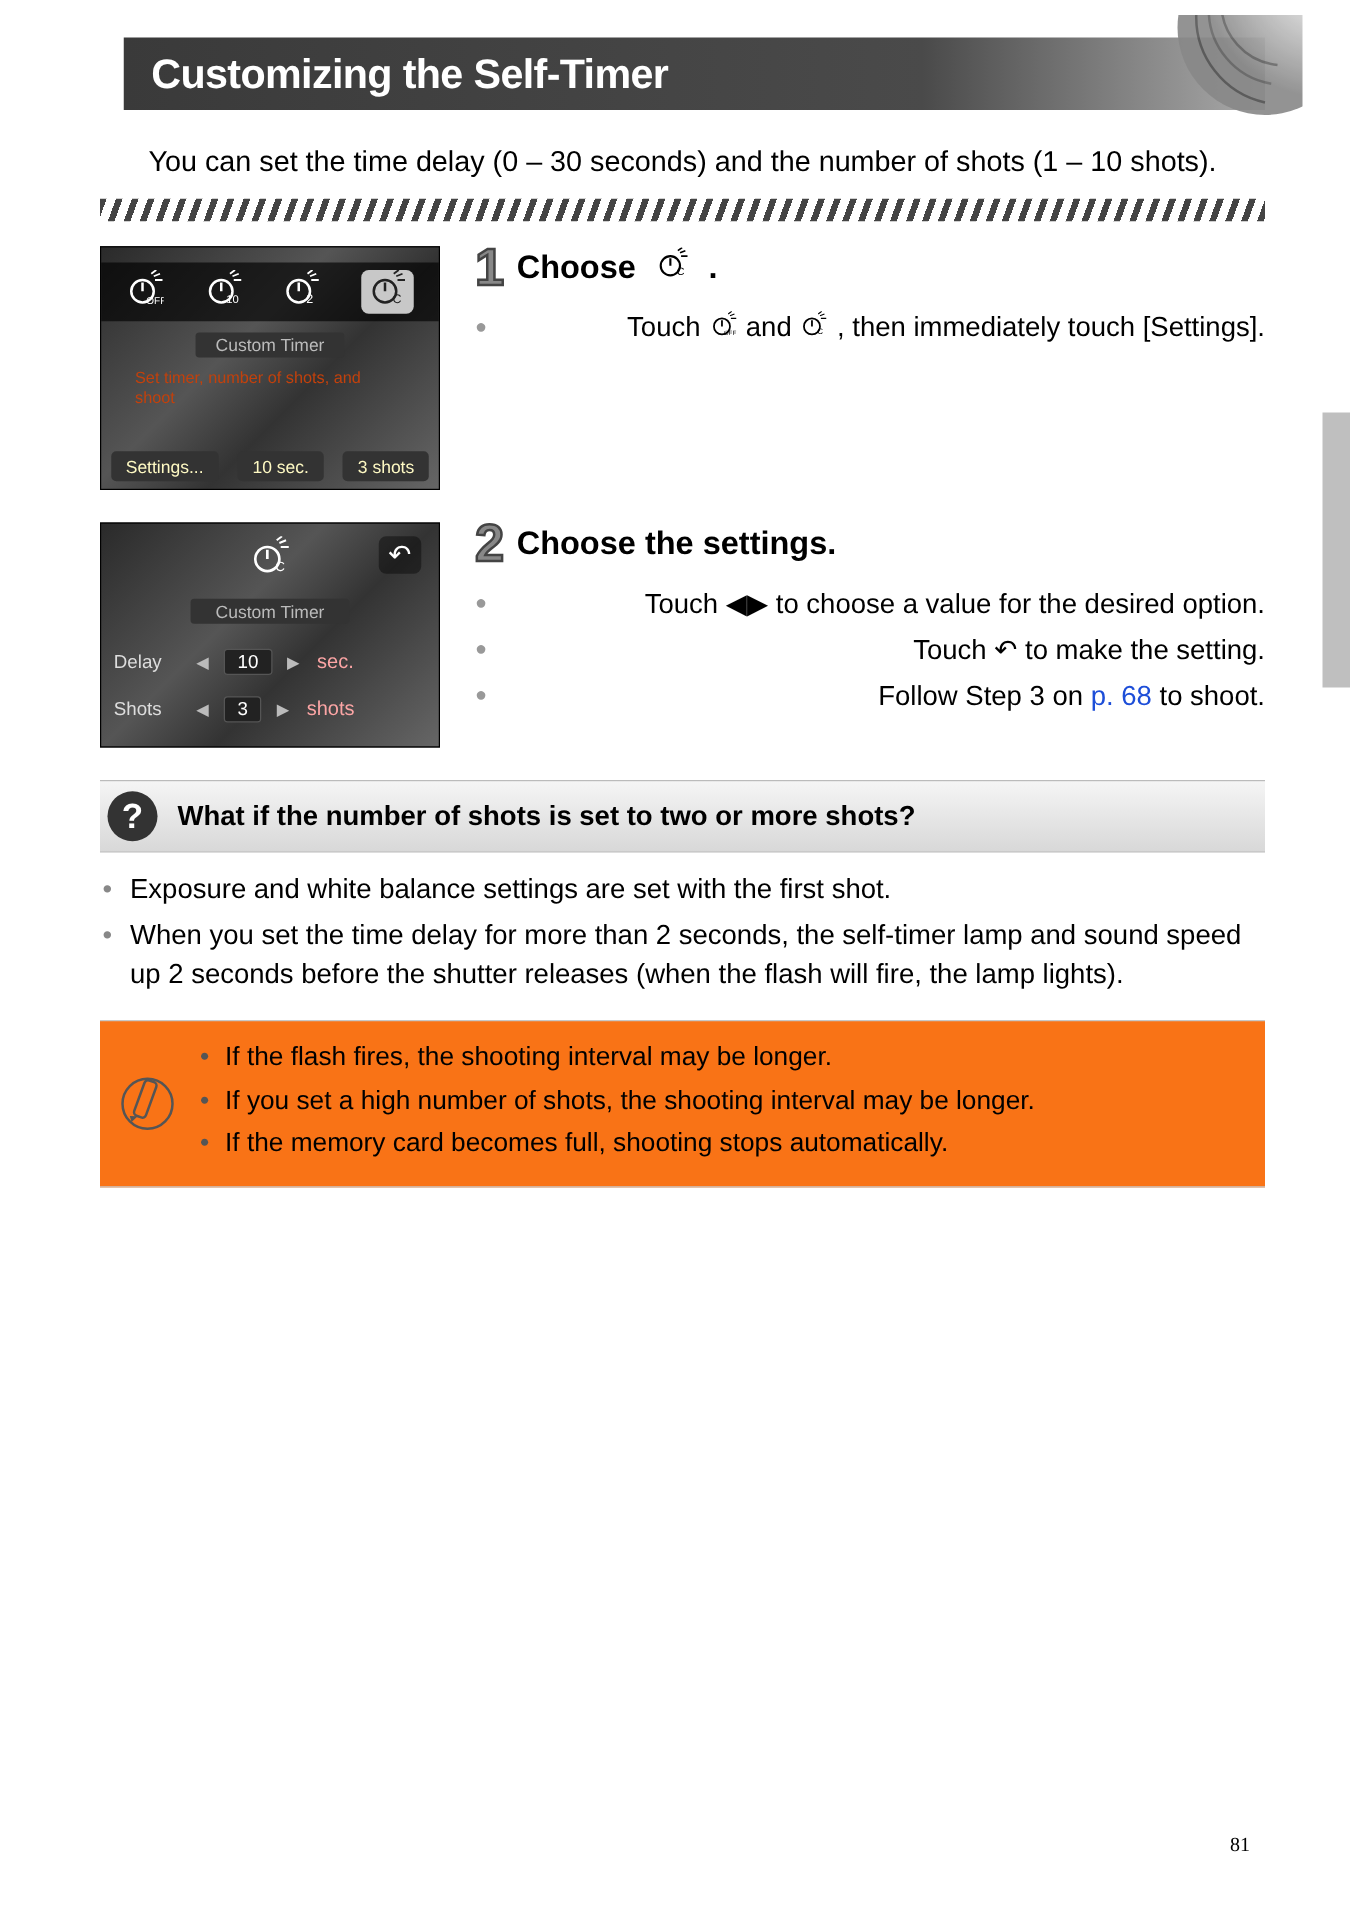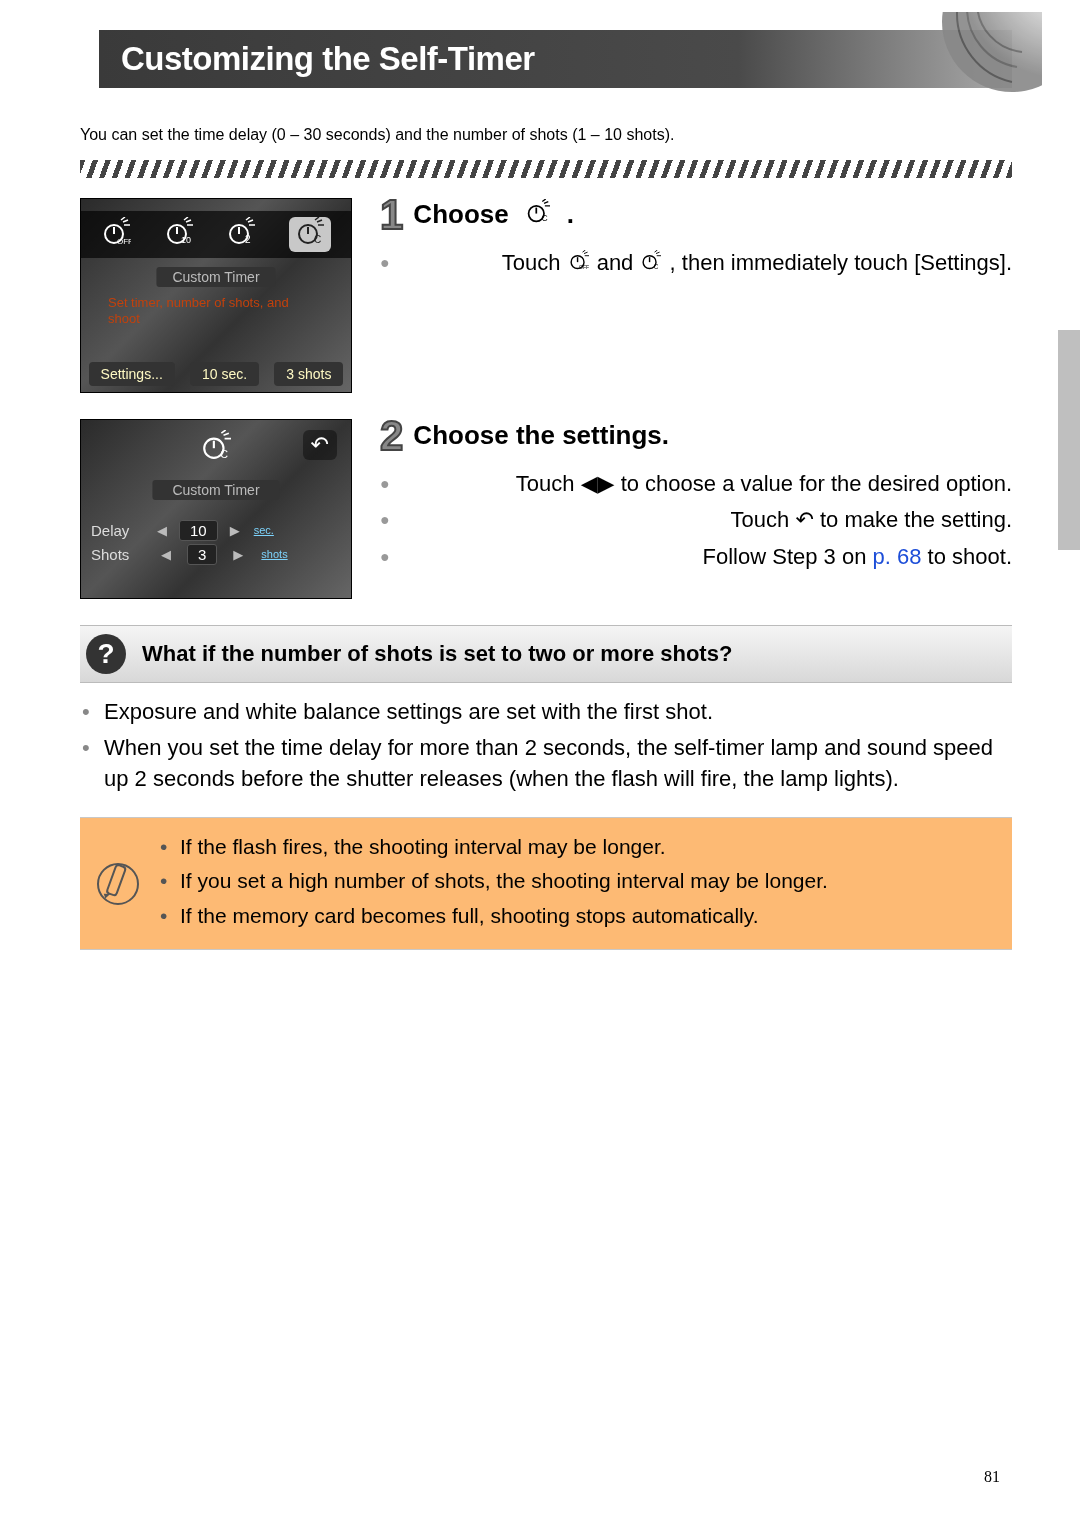--- a/index.html
+++ b/index.html
@@ -24,23 +24,24 @@
   }
   .corner-deco {
     position: absolute;
     right: -30px; top: -18px;
     width: 180px; height: 80px;
     pointer-events: none;
     opacity: 0.9;
   }
   .corner-deco svg { width: 100%; height: 100%; }
   .intro {
-    font-size: 16px;
+    font-size: 23px;
     line-height: 1.35;
-    margin: 36px 0 14px;
+    margin: 26px 0 14px;
+    text-align: center;
   }
   .hatch {
     height: 18px;
     background: repeating-linear-gradient(110deg, #444 0 5px, #fff 5px 12px);
     margin-bottom: 20px;
   }
   .step-row { display: flex; gap: 28px; margin-bottom: 26px; }
   .screenshot {
     width: 272px; flex: 0 0 272px;
     background: #111;
@@ -94,28 +95,28 @@
     position:absolute; top:60px; left:50%; transform:translateX(-50%);
     background:#333; color:#bbb; font-size:14px; padding:2px 20px;
     border-radius:3px;
   }
   .field-row {
     position:absolute; left:10px; right:10px;
     display:flex; align-items:center; gap:8px; color:#ddd;
     font-size:15px;
   }
   .field-row.r1 { top:100px; }
-  .field-row.r2 { top:124px;gap:12px; }
+  .field-row.r2 { top:138px; }
   .field-label { flex:0 0 54px; }
   .tri { color:#bbb; font-size:13px; padding:0 4px;}
   .val-box {
     background:#222; color:#fff; border:1px solid #555;
     padding:1px 10px; border-radius:3px; min-width:30px; text-align:center;
   }
-  .unit { color:#7dd3fc; font-size:11px; padding-left:2px;text-decoration:underline;}
+  .unit { color:#fca5a5; font-size:16px; padding-left:2px;}
   .step-body { flex:1; }
   .step-head { display:flex; align-items:flex-start; gap:10px; }
   .step-num {
     font-size:42px; font-weight:bold; color:#888;
     -webkit-text-stroke: 2px #444;
     line-height:1;
     position:relative; top:-4px;
   }
   .step-title {
     font-size:26px; font-weight:bold; line-height:1.25;
@@ -155,21 +156,21 @@
   .dot-list li {
     list-style:none; position:relative; padding-left:24px;
     font-size:22px; line-height:1.4; margin-bottom:6px;
   }
   .dot-list li::before {
     content:"•"; position:absolute; left:2px; top:0;
     color:#888; font-size:22px;
   }
   .note-box {
     margin-top:22px;
-    background:#fdba74;
+    background:#f97316;
     border-top:1px solid #c8c8c8; border-bottom:1px solid #c8c8c8;
     padding:14px 18px 14px 80px;
     position:relative;
   }
   .note-icon {
     position:absolute; left:14px; top:50%; transform:translateY(-50%);
     width:48px; height:48px;
   }
   .note-box ul { padding:0; }
   .note-box li {

